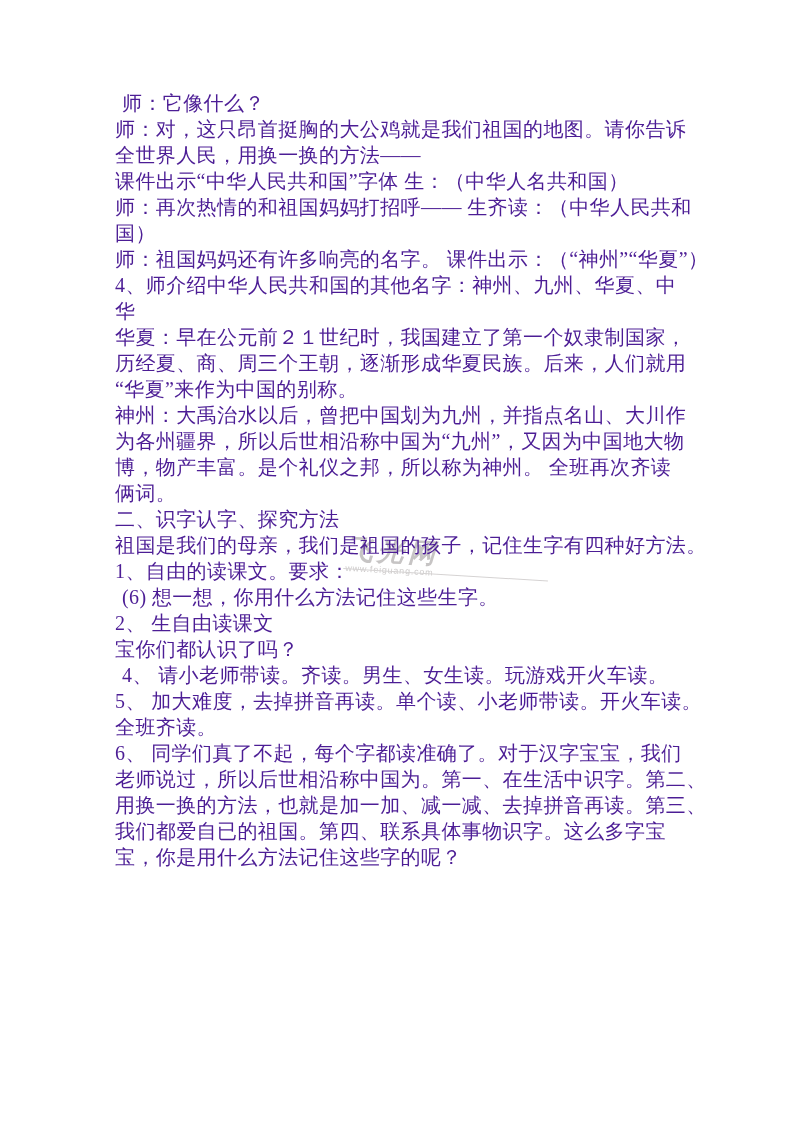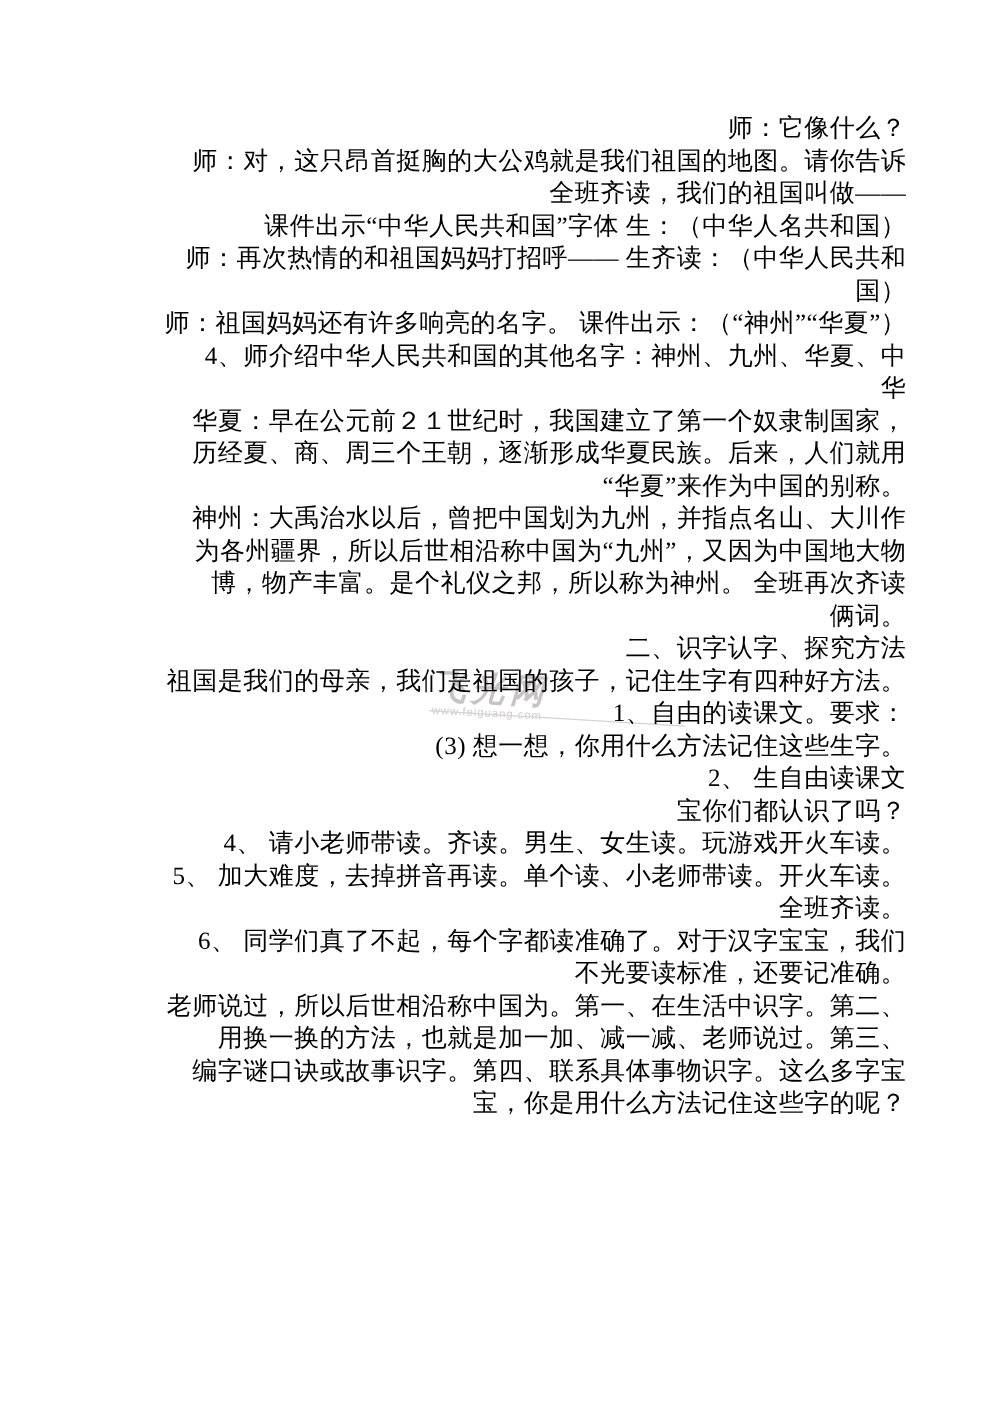--- a/index.html
+++ b/index.html
@@ -74,48 +74,47 @@
 <body>
 
 <div class="page" style="background: rgb(255, 255, 255);">
 
   <div class="watermark">
     <div class="wm-logo" style="color: rgb(189, 186, 186);">飞光网</div>
     <div class="wm-url">www.feiguang.com</div>
     <div class="wm-line"></div>
   </div>
 
-  <div class="content" style="color: #000000; text-align: right;">
+  <div class="content" style="color: #4c1d95;">
 
   <div class="line indent">师：它像什么？</div>
       <div class="line">师：对，这只昂首挺胸的大公鸡就是我们祖国的地图。请你告诉</div>
-      <div class="line">全班齐读，我们的祖国叫做——</div>
+      <div class="line">全世界人民，用换一换的方法——</div>
       <div class="line">课件出示“中华人民共和国”字体 生：（中华人名共和国）</div>
       <div class="line">师：再次热情的和祖国妈妈打招呼—— 生齐读：（中华人民共和</div>
       <div class="line">国）</div>
       <div class="line">师：祖国妈妈还有许多响亮的名字。 课件出示：（“神州”“华夏”）</div>
       <div class="line">4、师介绍中华人民共和国的其他名字：神州、九州、华夏、中</div>
       <div class="line">华</div>
       <div class="line">华夏：早在公元前２１世纪时，我国建立了第一个奴隶制国家，</div>
       <div class="line">历经夏、商、周三个王朝，逐渐形成华夏民族。后来，人们就用</div>
       <div class="line">“华夏”来作为中国的别称。</div>
       <div class="line">神州：大禹治水以后，曾把中国划为九州，并指点名山、大川作</div>
       <div class="line">为各州疆界，所以后世相沿称中国为“九州”，又因为中国地大物</div>
       <div class="line">博，物产丰富。是个礼仪之邦，所以称为神州。 全班再次齐读</div>
       <div class="line">俩词。</div>
       <div class="line">二、识字认字、探究方法</div>
       <div class="line">祖国是我们的母亲，我们是祖国的孩子，记住生字有四种好方法。</div>
       <div class="line">1、自由的读课文。要求：</div>
-      <div class="line indent">(3) 想一想，你用什么方法记住这些生字。</div>
+      <div class="line indent">(6) 想一想，你用什么方法记住这些生字。</div>
       <div class="line">2、 生自由读课文</div>
       <div class="line">宝你们都认识了吗？</div>
       <div class="line indent">4、 请小老师带读。齐读。男生、女生读。玩游戏开火车读。</div>
       <div class="line">5、 加大难度，去掉拼音再读。单个读、小老师带读。开火车读。</div>
       <div class="line">全班齐读。</div>
       <div class="line">6、 同学们真了不起，每个字都读准确了。对于汉字宝宝，我们</div>
-      <div class="line">不光要读标准，还要记准确。</div>
       <div class="line">老师说过，所以后世相沿称中国为。第一、在生活中识字。第二、</div>
-      <div class="line">用换一换的方法，也就是加一加、减一减、老师说过。第三、</div>
-      <div class="line">编字谜口诀或故事识字。第四、联系具体事物识字。这么多字宝</div>
+      <div class="line">用换一换的方法，也就是加一加、减一减、去掉拼音再读。第三、</div>
+      <div class="line">我们都爱自已的祖国。第四、联系具体事物识字。这么多字宝</div>
       <div class="line">宝，你是用什么方法记住这些字的呢？</div>
     </div>
 
 </div>
 
 </body></html>

